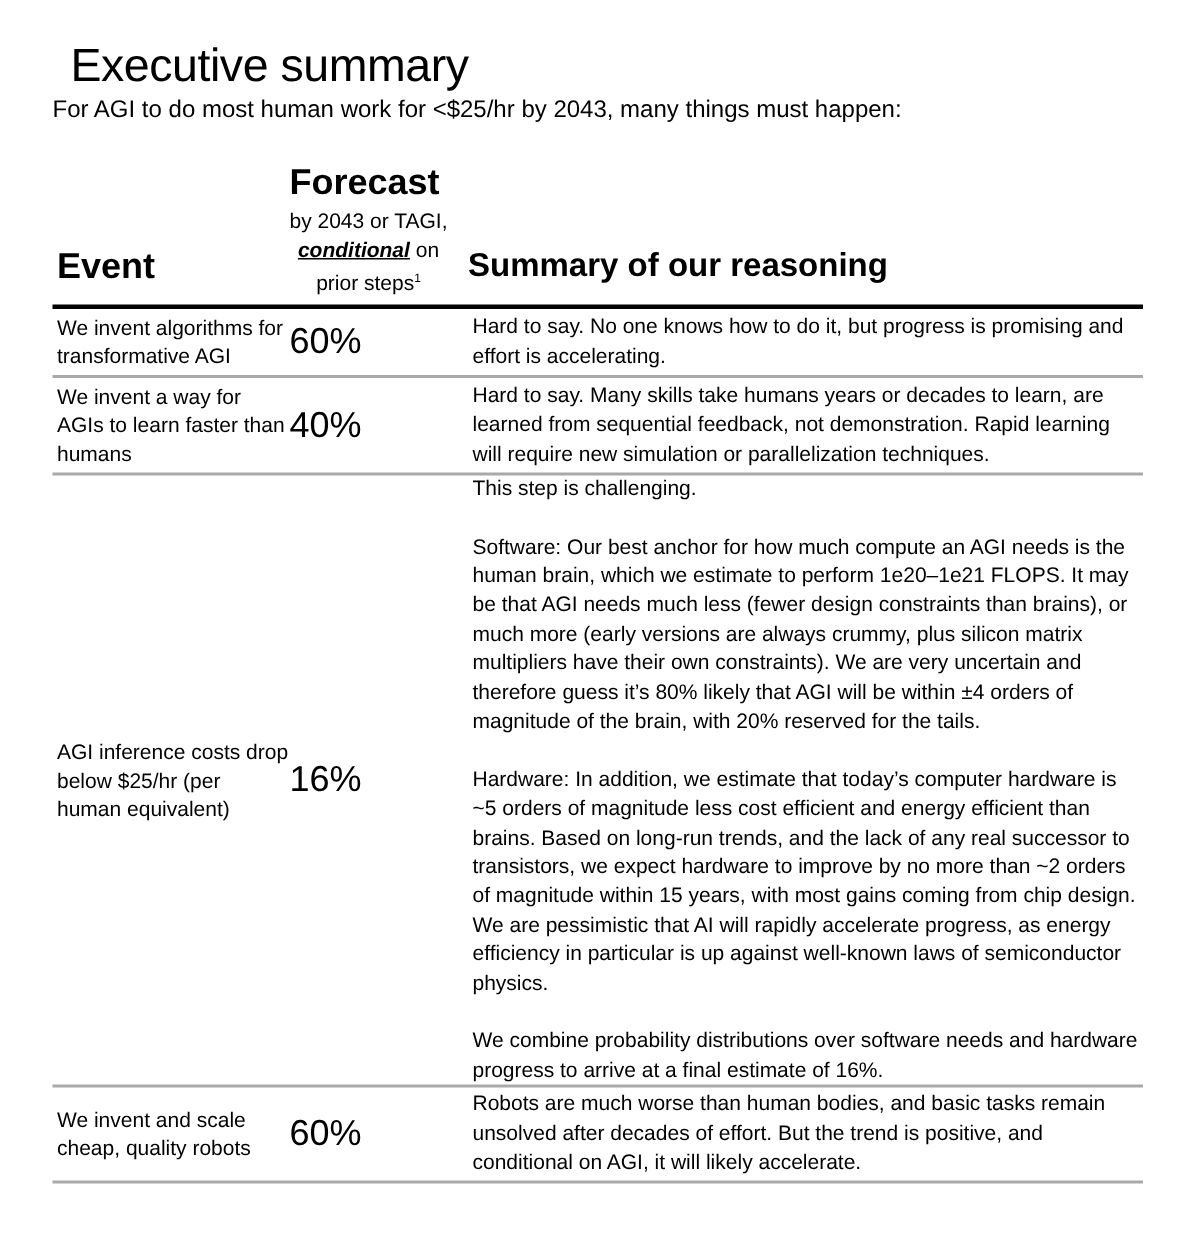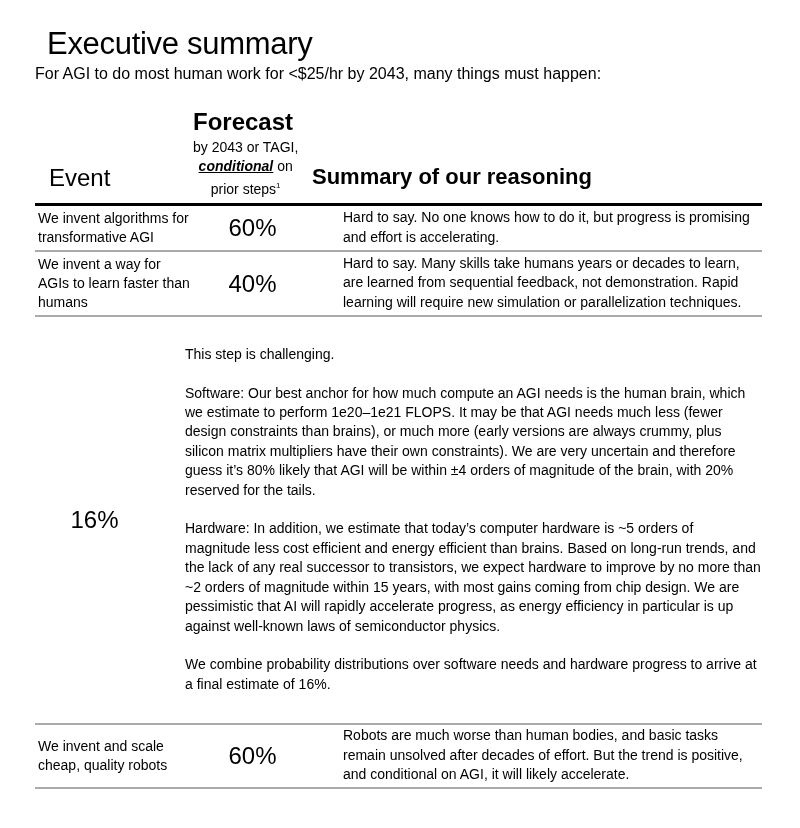--- a/index.html
+++ b/index.html
@@ -12,37 +12,37 @@
     font-size: 31px; font-weight: normal; margin: 12px; letter-spacing: -0.3px;
   }
   .subtitle {
     position: absolute; left: 35px; top: 65px; font-size: 16px; margin: 0;
   }
   .table {
     position: absolute; left: 35px; top: 108px; width: 727px;
   }
   .thead { position: relative; height: 95px; }
   .th-event {
-    position: absolute; left: 3px; top: 56px; font-size: 24px; font-weight: normal; margin-left: 11px;
+    position: absolute; left: 3px; top: 56px; font-size: 24px; font-weight: bold;
   }
   .th-forecast {
     position: absolute; left: 158px; top: 0px;
   }
   .th-forecast .big { font-size: 24px; font-weight: bold; display: block; margin-bottom: 2px; }
   .th-forecast .small { font-size: 14px; line-height: 19px; display: block; text-align: center; }
   .th-forecast .cond { font-weight: bold; font-style: italic; text-decoration: underline; }
   .th-forecast sup { font-size: 8px; }
   .th-summary {
     position: absolute; left: 277px; top: 56px; font-size: 22px; font-weight: bold;
   }
   .head-rule { height: 3px; background: #000; }
   .row { display: flex; border-bottom: 2px solid #a9a9a9; align-items: center; }
   .c-event { width: 155px; padding-left: 3px; font-size: 14px; line-height: 19px; }
-  .c-pct { width: 119px; text-align: center; font-size: 24px; }
-  .c-sum { flex: 1; font-size: 14px; line-height: 19.4px; padding: 4px 0 5px 3px; margin-left: 28px; }
+  .c-pct { width: 119px; font-size: 24px; }
+  .c-sum { flex: 1; font-size: 14px; line-height: 19.4px; padding: 4px 0 5px 3px; }
   .c-sum p { margin: 0; }
   .c-sum p + p { margin-top: 19.4px; }
   .r1 { height: 44px; }
   .r2 { height: 63px; }
   .r3 { height: 406px; }
   .r4 { height: 62px; }
 </style>
 </head>
 <body>
 
@@ -72,20 +72,21 @@
 
   <div class="row r2">
     <div class="c-event">We invent a way for AGIs to learn faster than humans</div>
     <div class="c-pct">40%</div>
     <div class="c-sum">
       <p>Hard to say. Many skills take humans years or decades to learn, are learned from sequential feedback, not demonstration. Rapid learning will require new simulation or parallelization techniques.</p>
     </div>
   </div>
 
   <div class="row r3">
+    <div class="c-event">AGI inference costs drop below $25/hr (per human equivalent)</div>
     <div class="c-pct">16%</div>
     <div class="c-sum">
       <p>This step is challenging.</p>
       <p>Software: Our best anchor for how much compute an AGI needs is the human brain, which we estimate to perform 1e20–1e21 FLOPS. It may be that AGI needs much less (fewer design constraints than brains), or much more (early versions are always crummy, plus silicon matrix multipliers have their own constraints). We are very uncertain and therefore guess it’s 80% likely that AGI will be within ±4 orders of magnitude of the brain, with 20% reserved for the tails.</p>
       <p>Hardware: In addition, we estimate that today’s computer hardware is ~5 orders of magnitude less cost efficient and energy efficient than brains. Based on long-run trends, and the lack of any real successor to transistors, we expect hardware to improve by no more than ~2 orders of magnitude within 15 years, with most gains coming from chip design. We are pessimistic that AI will rapidly accelerate progress, as energy efficiency in particular is up against well-known laws of semiconductor physics.</p>
       <p>We combine probability distributions over software needs and hardware progress to arrive at a final estimate of 16%.</p>
     </div>
   </div>
 
   <div class="row r4">

